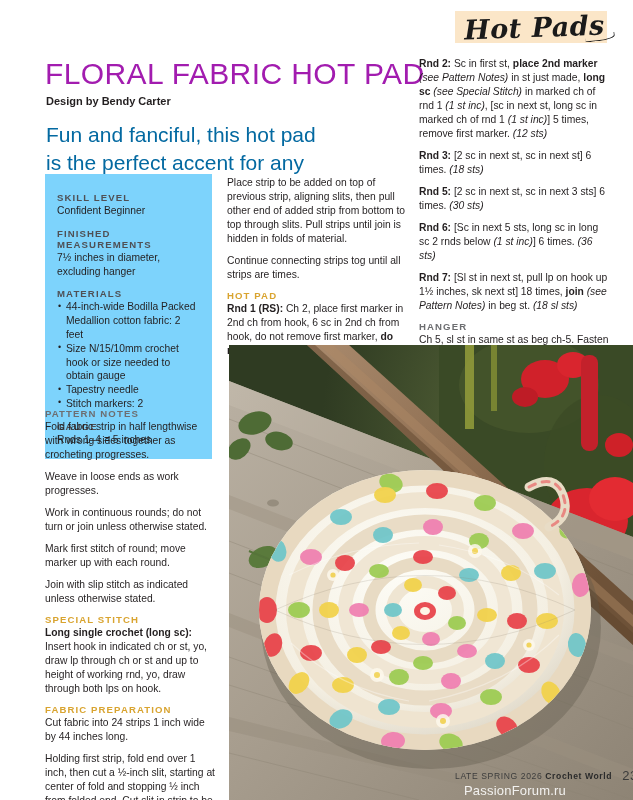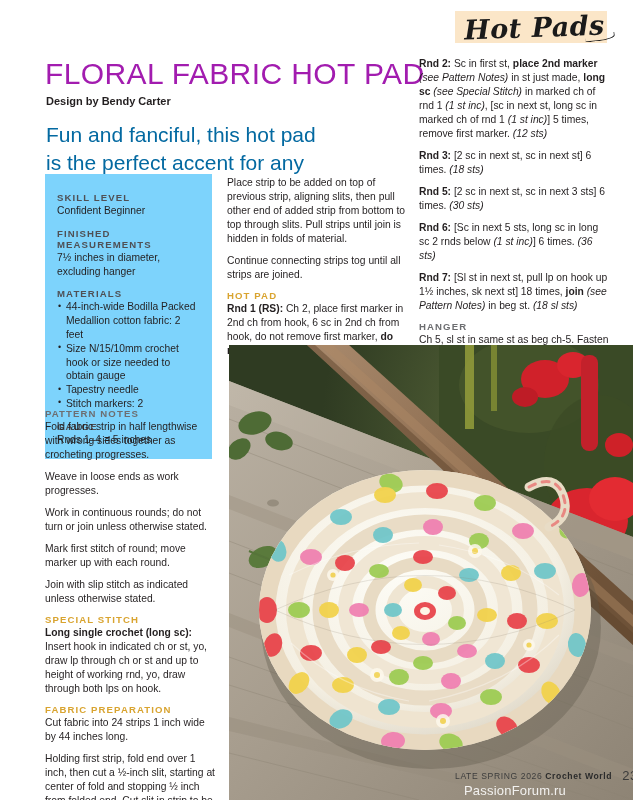--- a/index.html
+++ b/index.html
@@ -272,21 +272,21 @@
     <div class="sec-head gold">SPECIAL STITCH</div>
     <div class="p"><b>Long single crochet (long sc):</b><span> Insert hook in indicated ch or st, yo, draw lp through ch or st and up to height of working rnd, yo, draw through both lps on hook.</span></div>
 
     <div class="sec-head gold">FABRIC PREPARATION</div>
     <div class="p">Cut fabric into 24 strips 1 inch wide by 44 inches long.</div>
     <div class="p">Holding first strip, fold end over 1 inch, then cut a ½-inch slit, starting at center of fold and stopping ½ inch from folded end. Cut slit in strip to be added in same way.</div>
   </div>
 
   <div class="midcol">
     <div class="p">Place strip to be added on top of previous strip, aligning slits, then pull other end of added strip from bottom to top through slits. Pull strips until join is hidden in folds of material.</div>
-    <div class="p">Continue connecting strips tog until all strips are joined.</div>
+    <div class="p">Continue connecting strips tog until all strips are times.</div>
     <div class="sec-head gold">HOT PAD</div>
     <div class="p"><b>Rnd 1 (RS):</b><span> Ch 2, place first marker in 2nd ch from hook, 6 sc in 2nd ch from hook, do not remove first marker, </span><b>do not join</b><i> (see Pattern Notes). (6 sts)</i></div>
   </div>
 
   <div class="rightcol">
     <div class="p"><b>Rnd 2:</b><span> Sc in first st, </span><b>place 2nd marker</b><i> (see Pattern Notes)</i><span> in st just made, </span><b>long sc</b><i> (see Special Stitch)</i><span> in marked ch of rnd 1 </span><i>(1 st inc)</i><span>, [sc in next st, long sc in marked ch of rnd 1 </span><i>(1 st inc)</i><span>] 5 times, remove first marker. </span><i>(12 sts)</i></div>
 
     <div class="p"><b>Rnd 3:</b><span> [2 sc in next st, sc in next st] 6 times. </span><i>(18 sts)</i></div>
 
 

